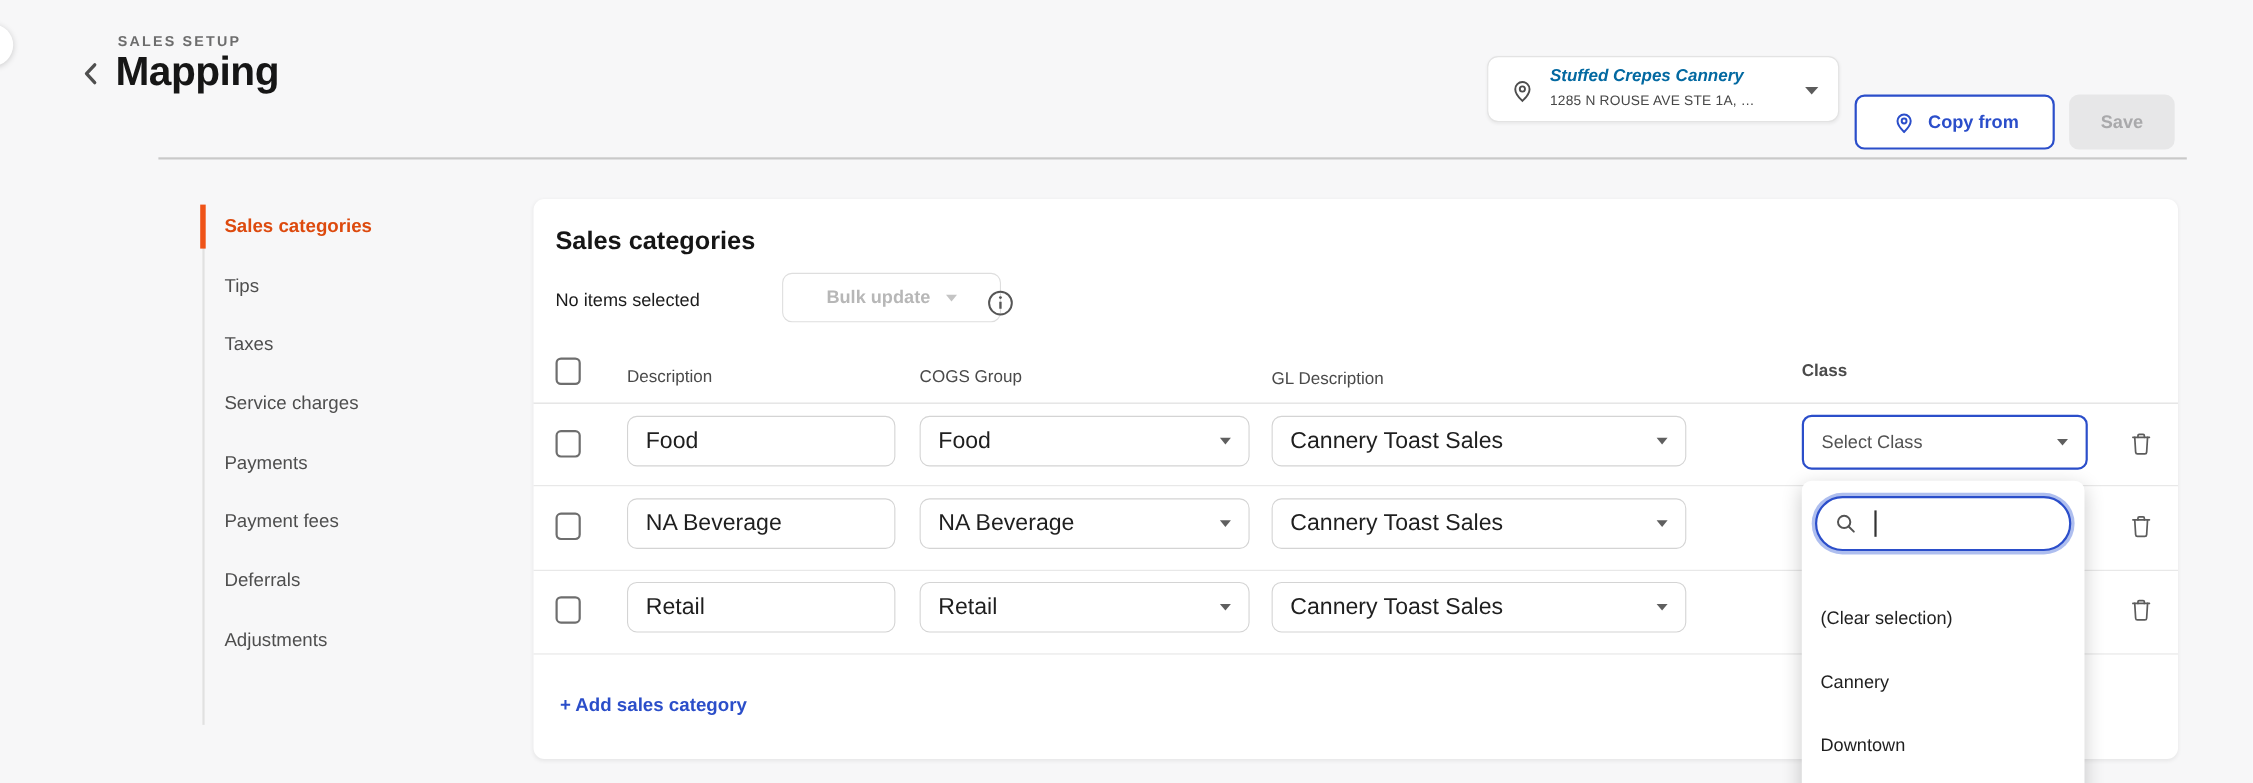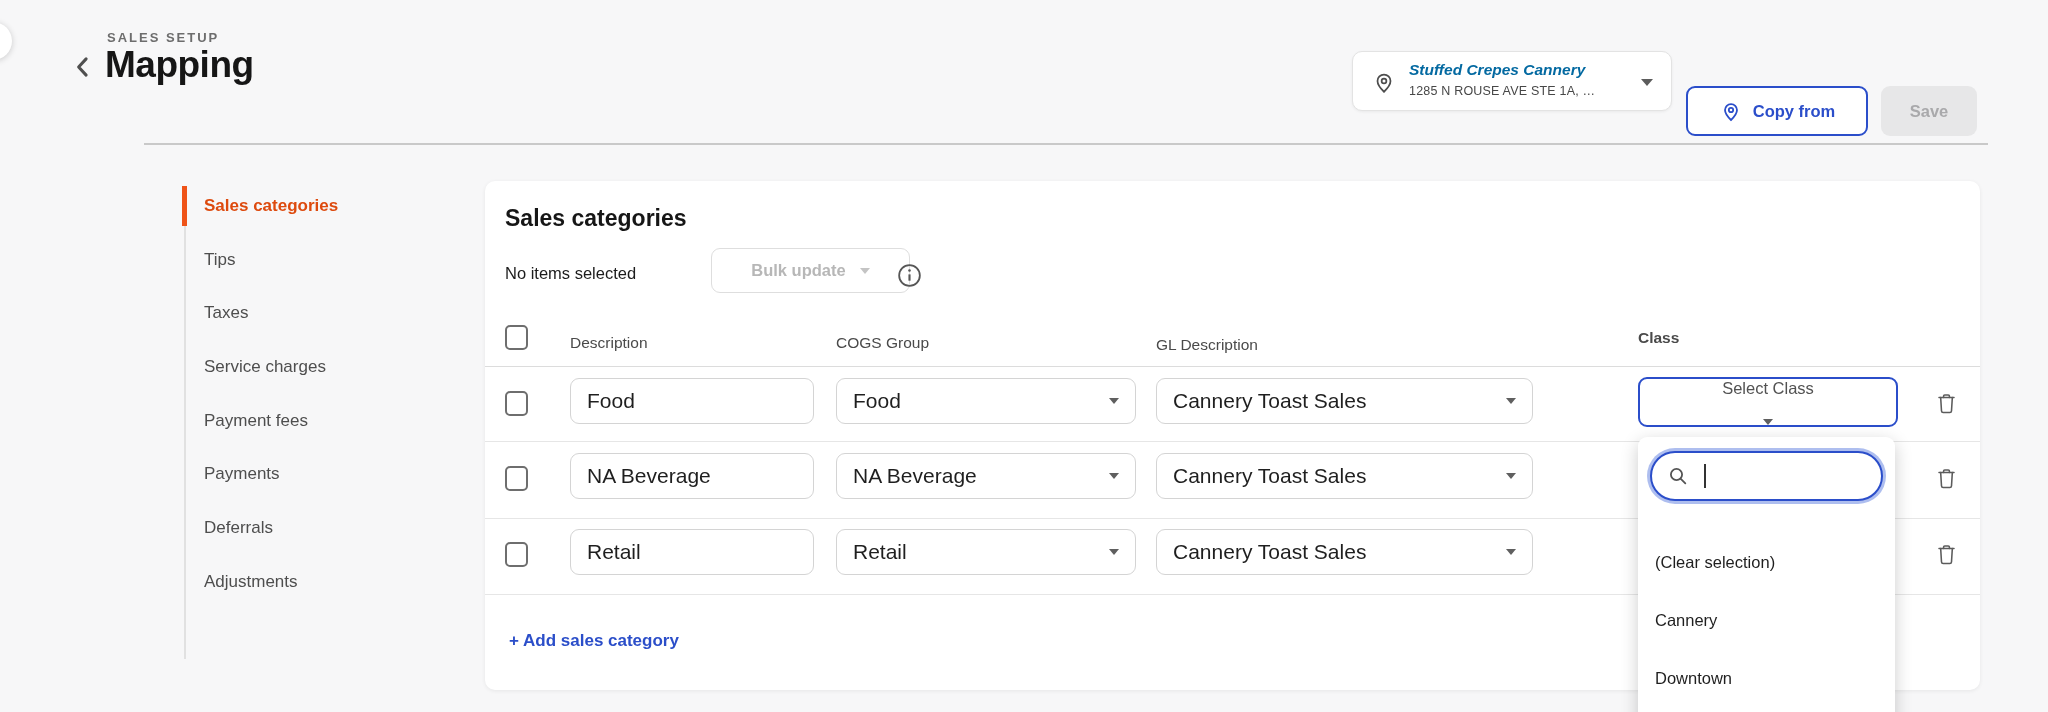--- a/index.html
+++ b/index.html
@@ -215,24 +215,24 @@
   <div class="side-item">
     <span>Tips</span>
   </div>
   <div class="side-item">
     <span>Taxes</span>
   </div>
   <div class="side-item">
     <span>Service charges</span>
   </div>
   <div class="side-item">
+    <span>Payments</span>
+  </div>
+  <div class="side-item">
     <span>Payment fees</span>
-  </div>
-  <div class="side-item">
-    <span>Payments</span>
   </div>
   <div class="side-item">
     <span>Deferrals</span>
   </div>
   <div class="side-item">
     <span>Adjustments</span>
   </div>
 </nav>
 
 <section class="abs card">
@@ -262,21 +262,21 @@
       <span>Food</span>
     </div>
     <div class="cell-input cell-select w-cogs" style="left:351px; top:197px;">
       <span>Food</span>
       <span class="caret"></span>
     </div>
     <div class="cell-input cell-select w-gl" style="left:671px; top:197px;">
       <span>Cannery Toast Sales</span>
       <span class="caret"></span>
     </div>
-    <div class="class-select" style="top:196px;flex-direction:column;">
+    <div class="class-select" style="top:196px;">
       <span>Select Class</span>
       <span class="caret"></span>
     </div>
     <div class="trash-btn" style="top:210px;">
       <svg viewBox="0 0 24 24" fill="none" stroke="currentColor" stroke-width="1.5" stroke-linecap="round" stroke-linejoin="round">
         <path d="M4.8 6.3h14.4"></path>
         <path d="M9.2 6.3V4.9a1.1 1.1 0 0 1 1.1-1.1h3.4a1.1 1.1 0 0 1 1.1 1.1v1.4"></path>
         <path d="M6.4 6.3l.8 12.9a1.6 1.6 0 0 0 1.6 1.5h6.4a1.6 1.6 0 0 0 1.6-1.5l.8-12.9"></path>
       </svg>
     </div>

